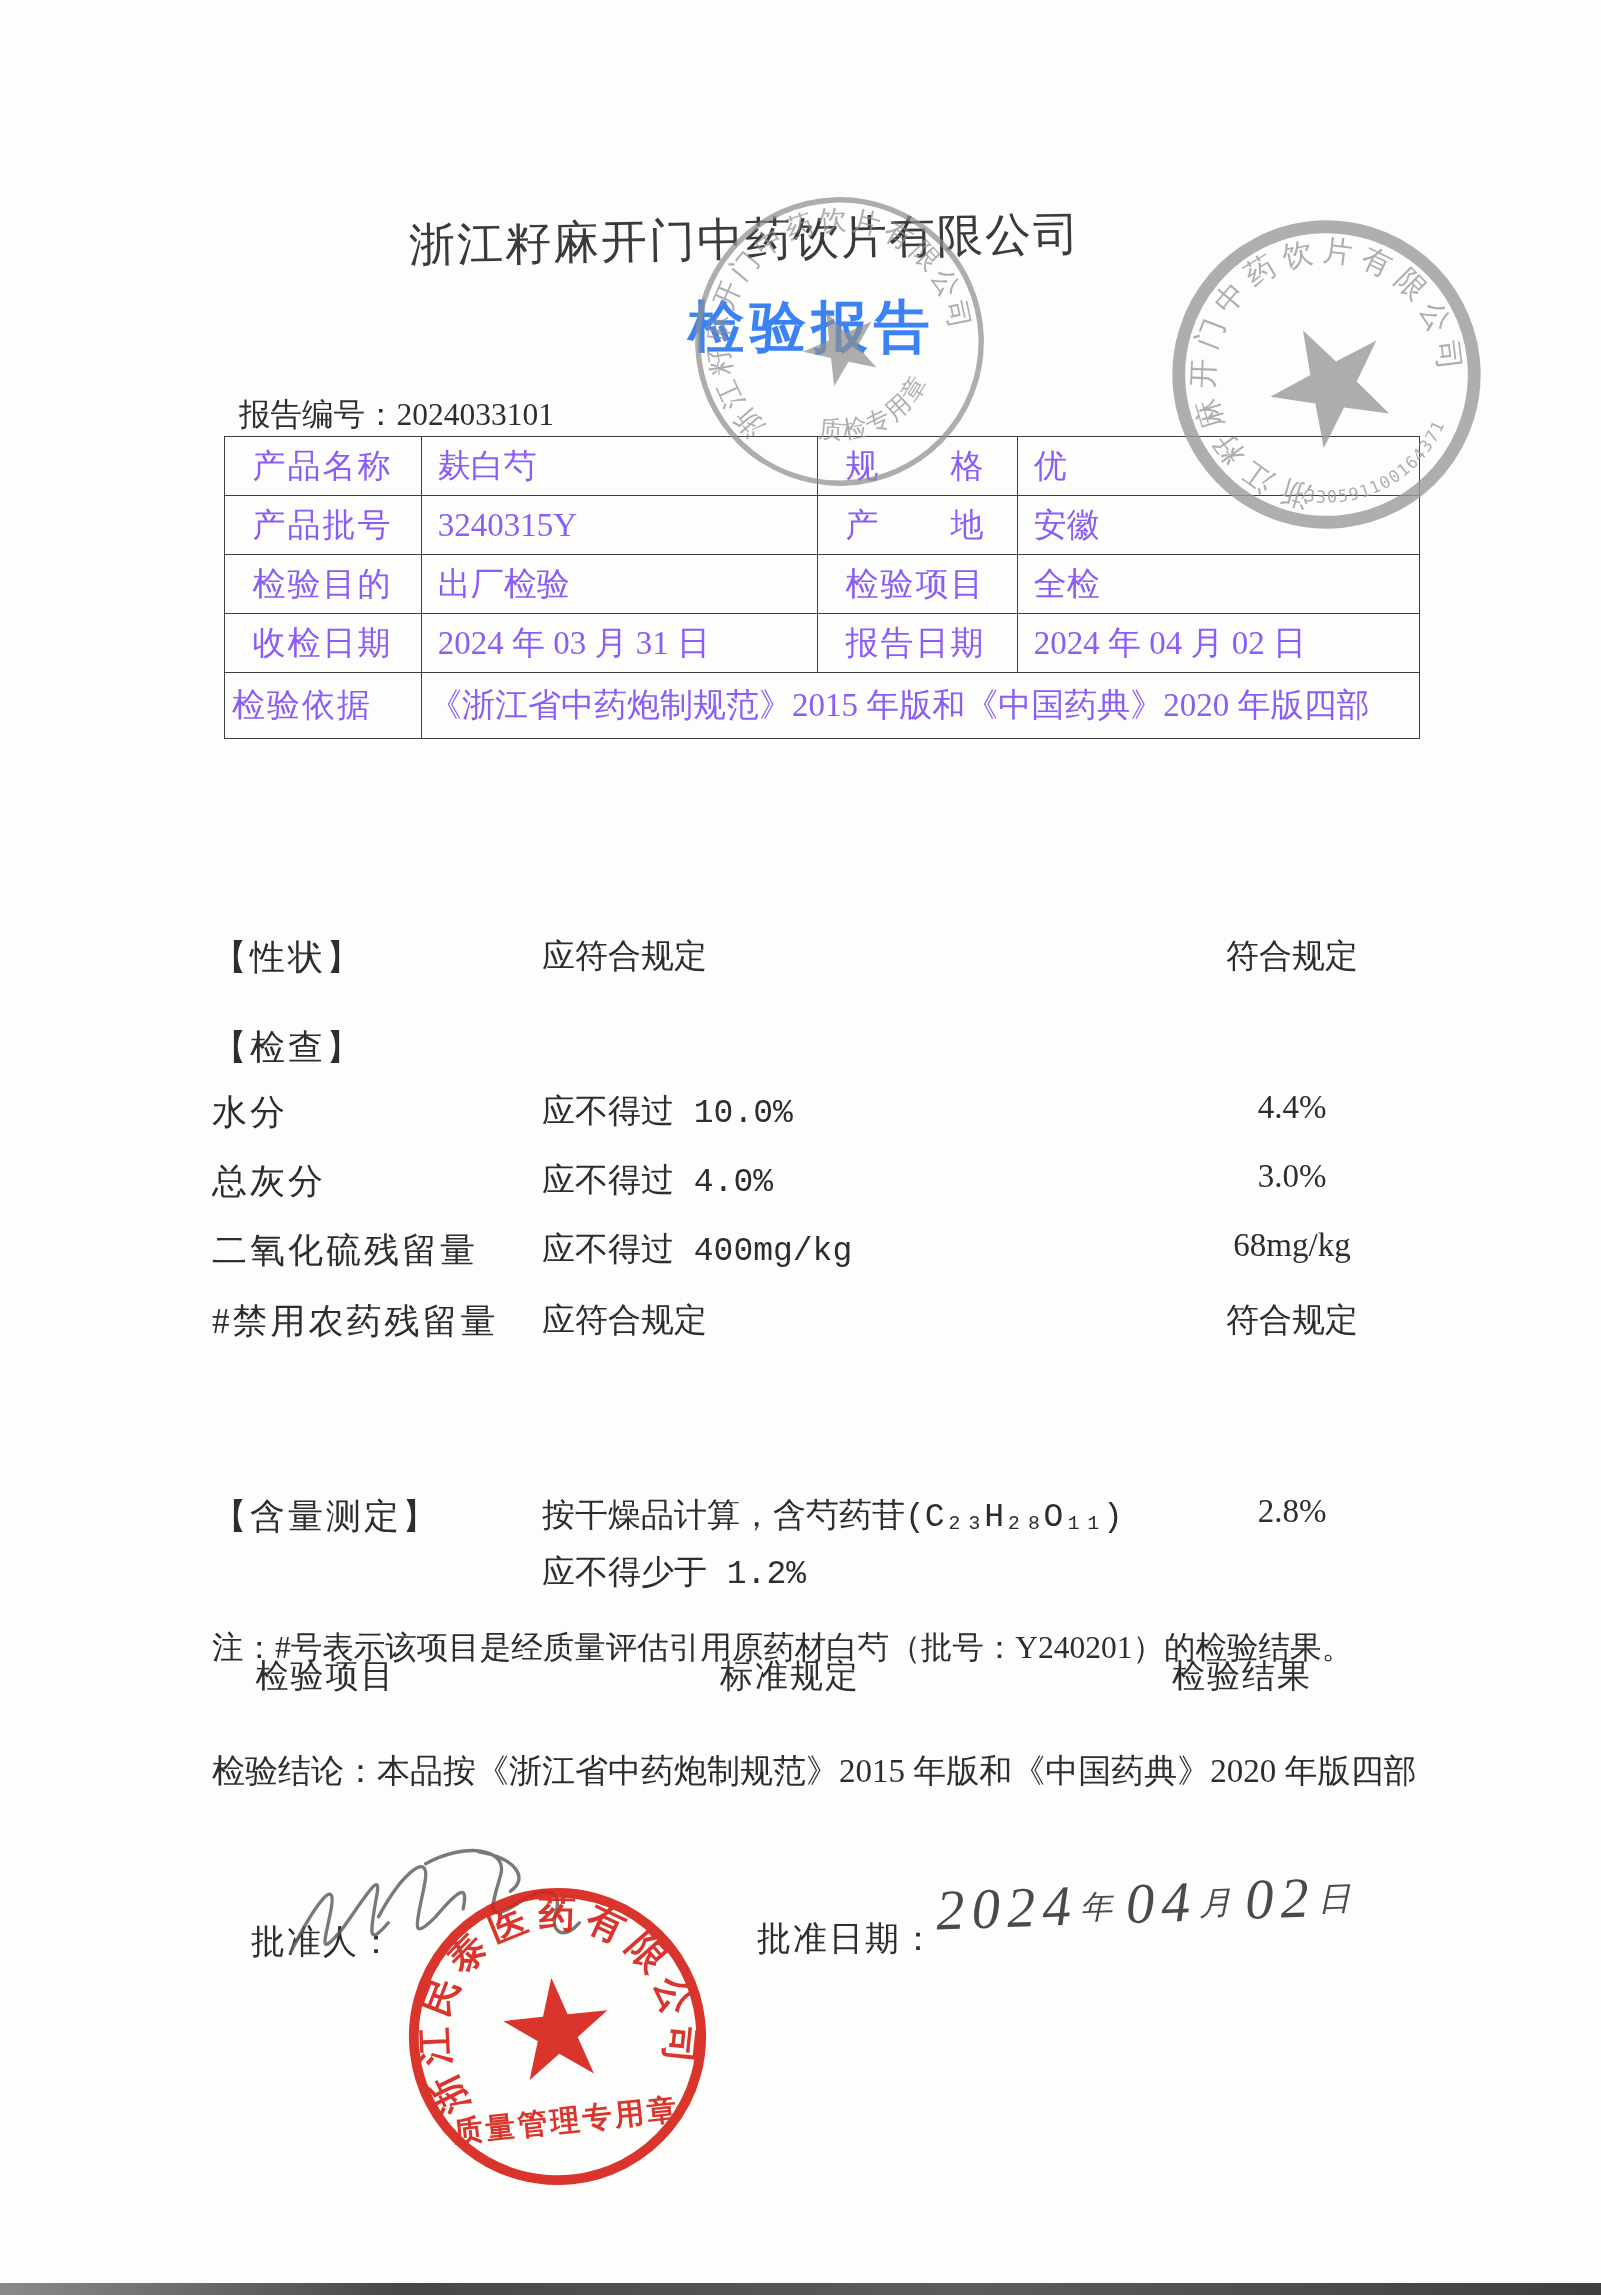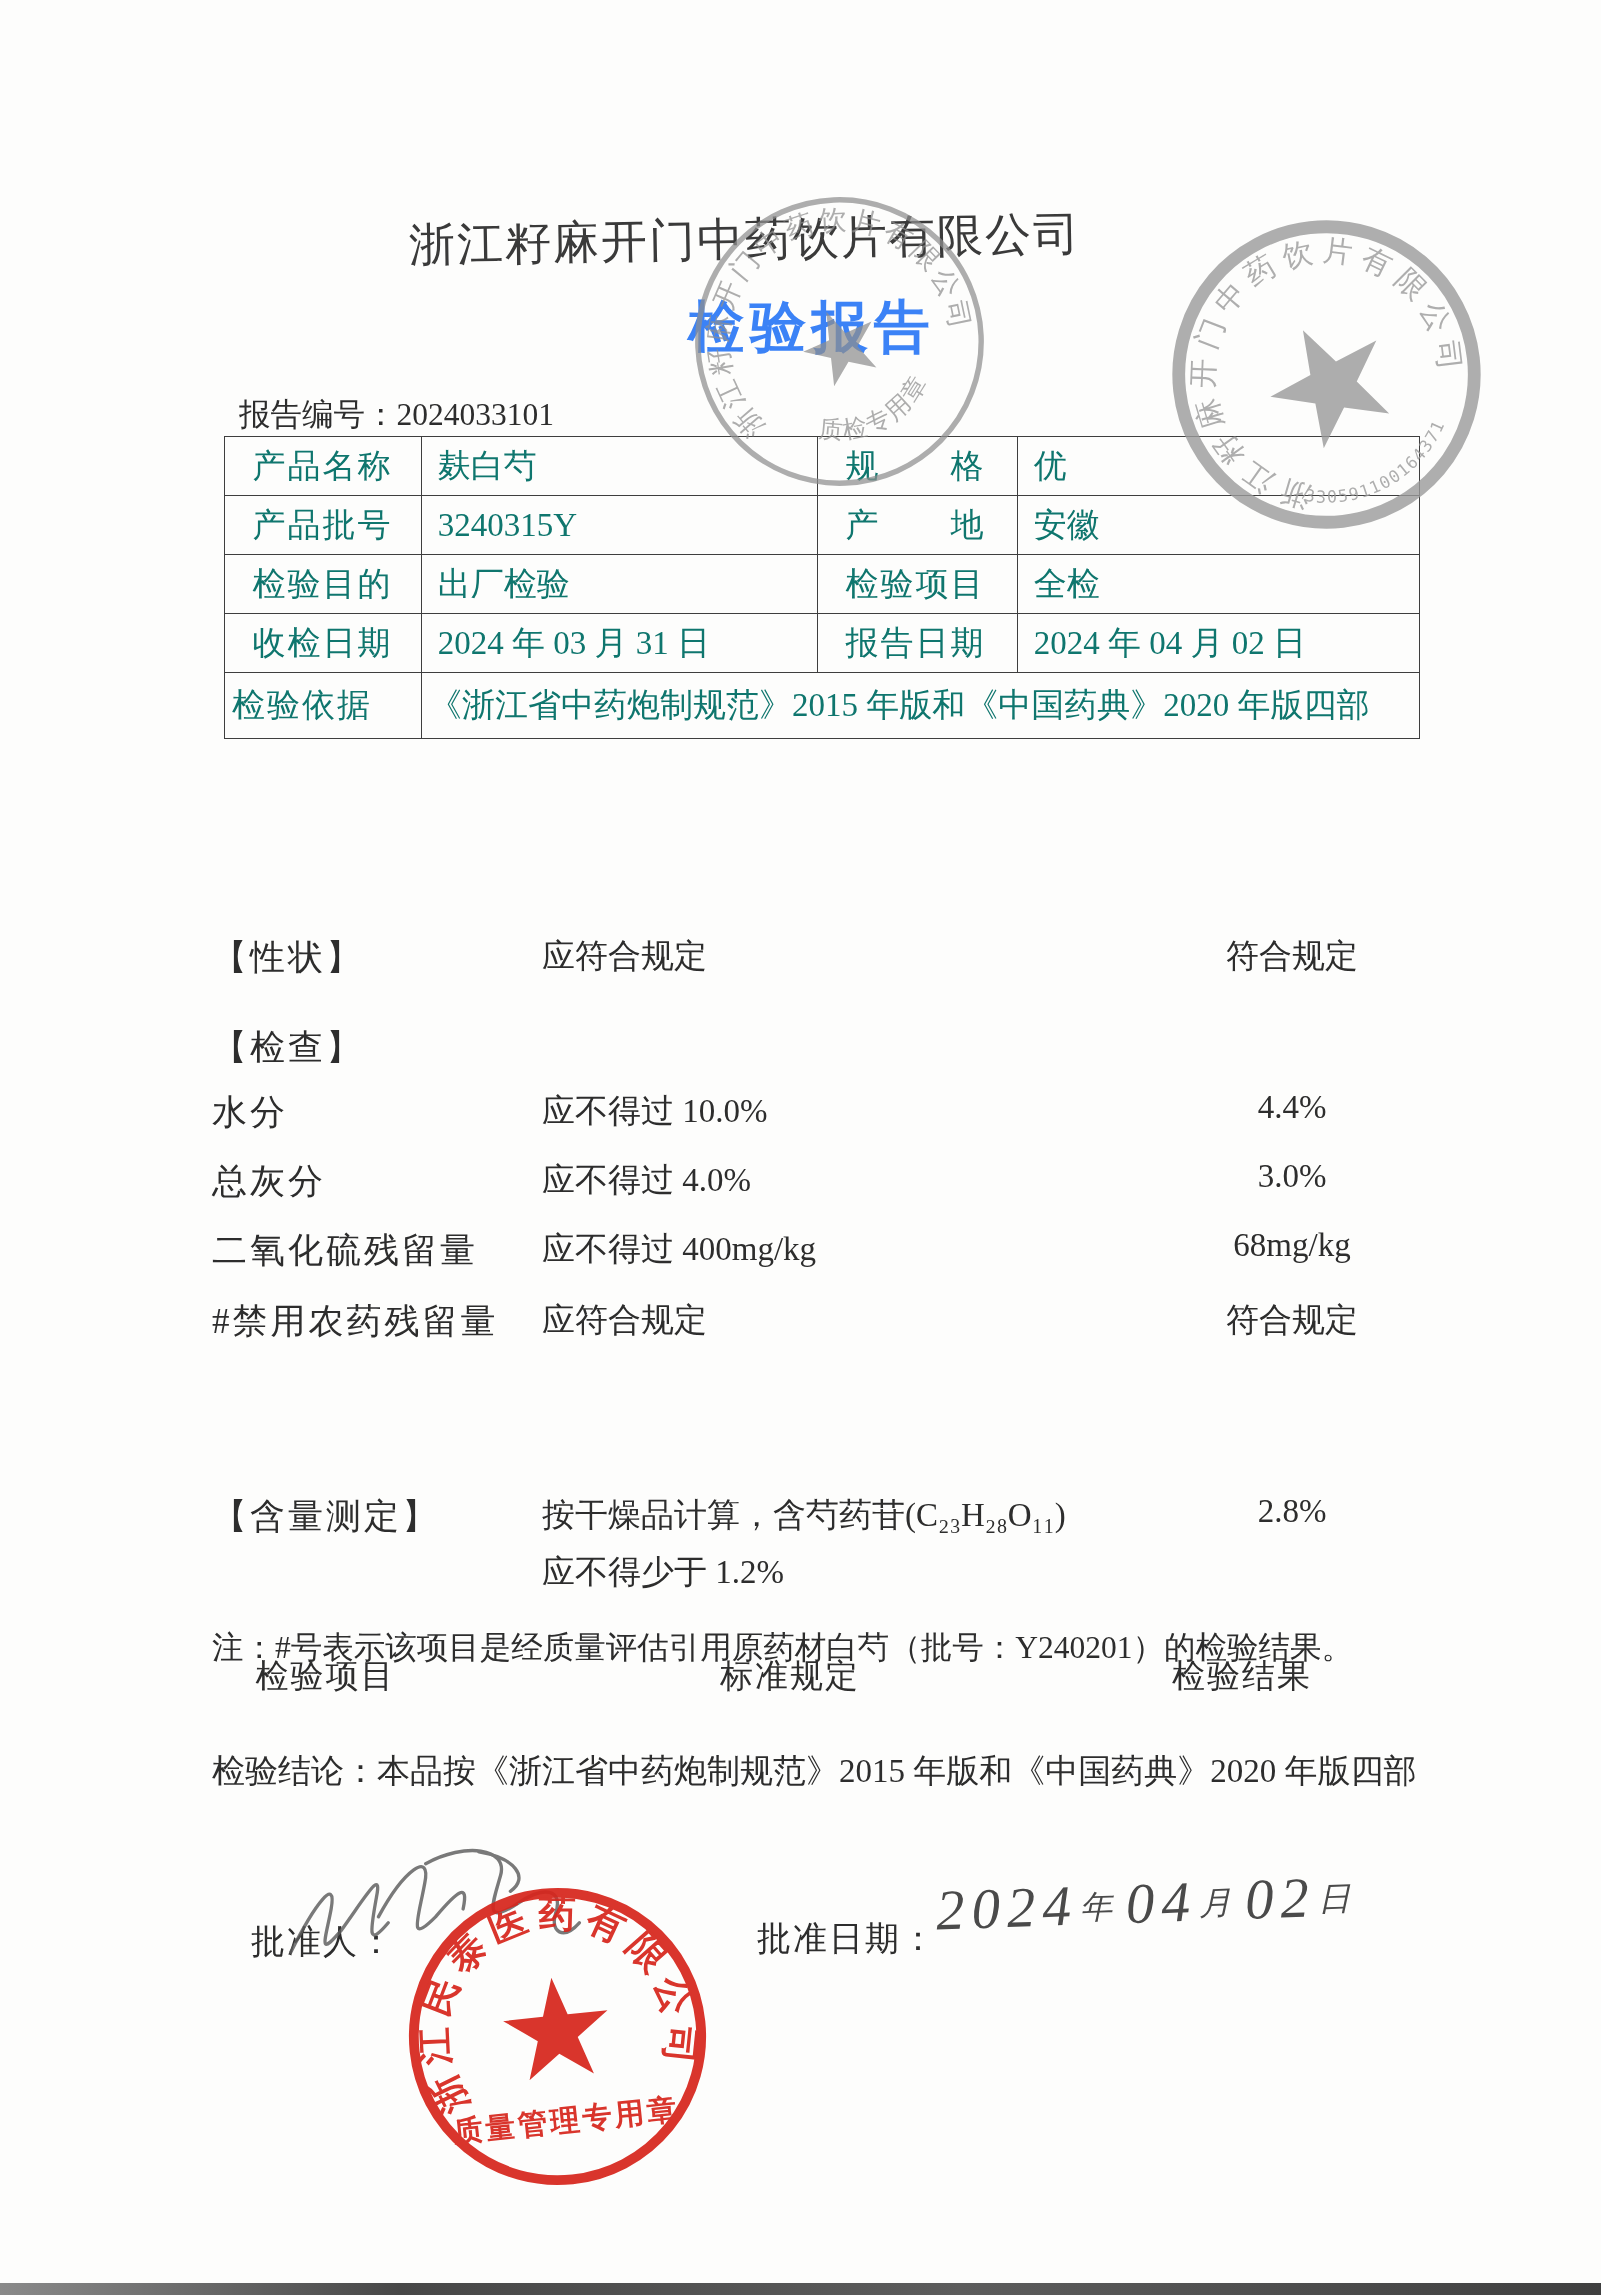--- a/index.html
+++ b/index.html
@@ -19,38 +19,38 @@
   .report-title{
     left:688px;top:290px;font-size:56px;font-weight:700;letter-spacing:5.9px;
     font-family:"Liberation Sans","DejaVu Sans",sans-serif;color:#3b82f6;white-space:nowrap;
   }
   .report-no{left:239px;top:394px;font-size:31.5px;white-space:nowrap;}
 
   
   .info-table{
     position:absolute;left:224px;top:436px;width:1195px;
     border-collapse:collapse;table-layout:fixed;
-    font-size:33px;color:#0f766e;
+    font-size:33px;color:#8b5cf6;
   }
   .info-table td{
     border:1.6px solid #3e3e3e;height:58px;vertical-align:middle;
     padding:0 0 0 15.8px;white-space:nowrap;overflow:hidden;
   }
   .info-table tr:last-child td{height:65px;padding-left:7px;}
   .info-table td.lbl{padding-left:27.6px;letter-spacing:2px;}
 
   
   .r-head{top:827px;font-size:33px;}
   .r-row{position:absolute;left:0;width:100%;height:49px;}
   .hd{position:absolute;text-align:center;letter-spacing:2px;}
   .hd-item{left:227px;width:197px;}
   .hd-std{left:642px;width:296px;}
   .hd-res{left:1094px;width:296px;}
   .r-item{position:absolute;left:212px;font-size:35px;letter-spacing:3px;white-space:nowrap;}
-  .r-std{position:absolute;left:542px;font-size:33px;white-space:nowrap;}
+  .r-std{position:absolute;left:542px;font-size:33px;white-space:nowrap;font-family:Liberation Mono, monospace;}
   .r-res{position:absolute;left:1144px;width:296px;text-align:center;font-size:33px;white-space:nowrap;}
 
   
   .note{left:212px;top:1627px;font-size:31.5px;white-space:nowrap;}
   .concl1{left:212px;top:1749px;font-size:33px;white-space:nowrap;}
   .concl2{left:212px;top:1815px;font-size:33px;white-space:nowrap;}
 
   
   .approver-label{left:251px;top:1919px;font-size:34px;letter-spacing:2px;}
   .appr-date-label{left:757px;top:1916px;font-size:34px;letter-spacing:2px;}

